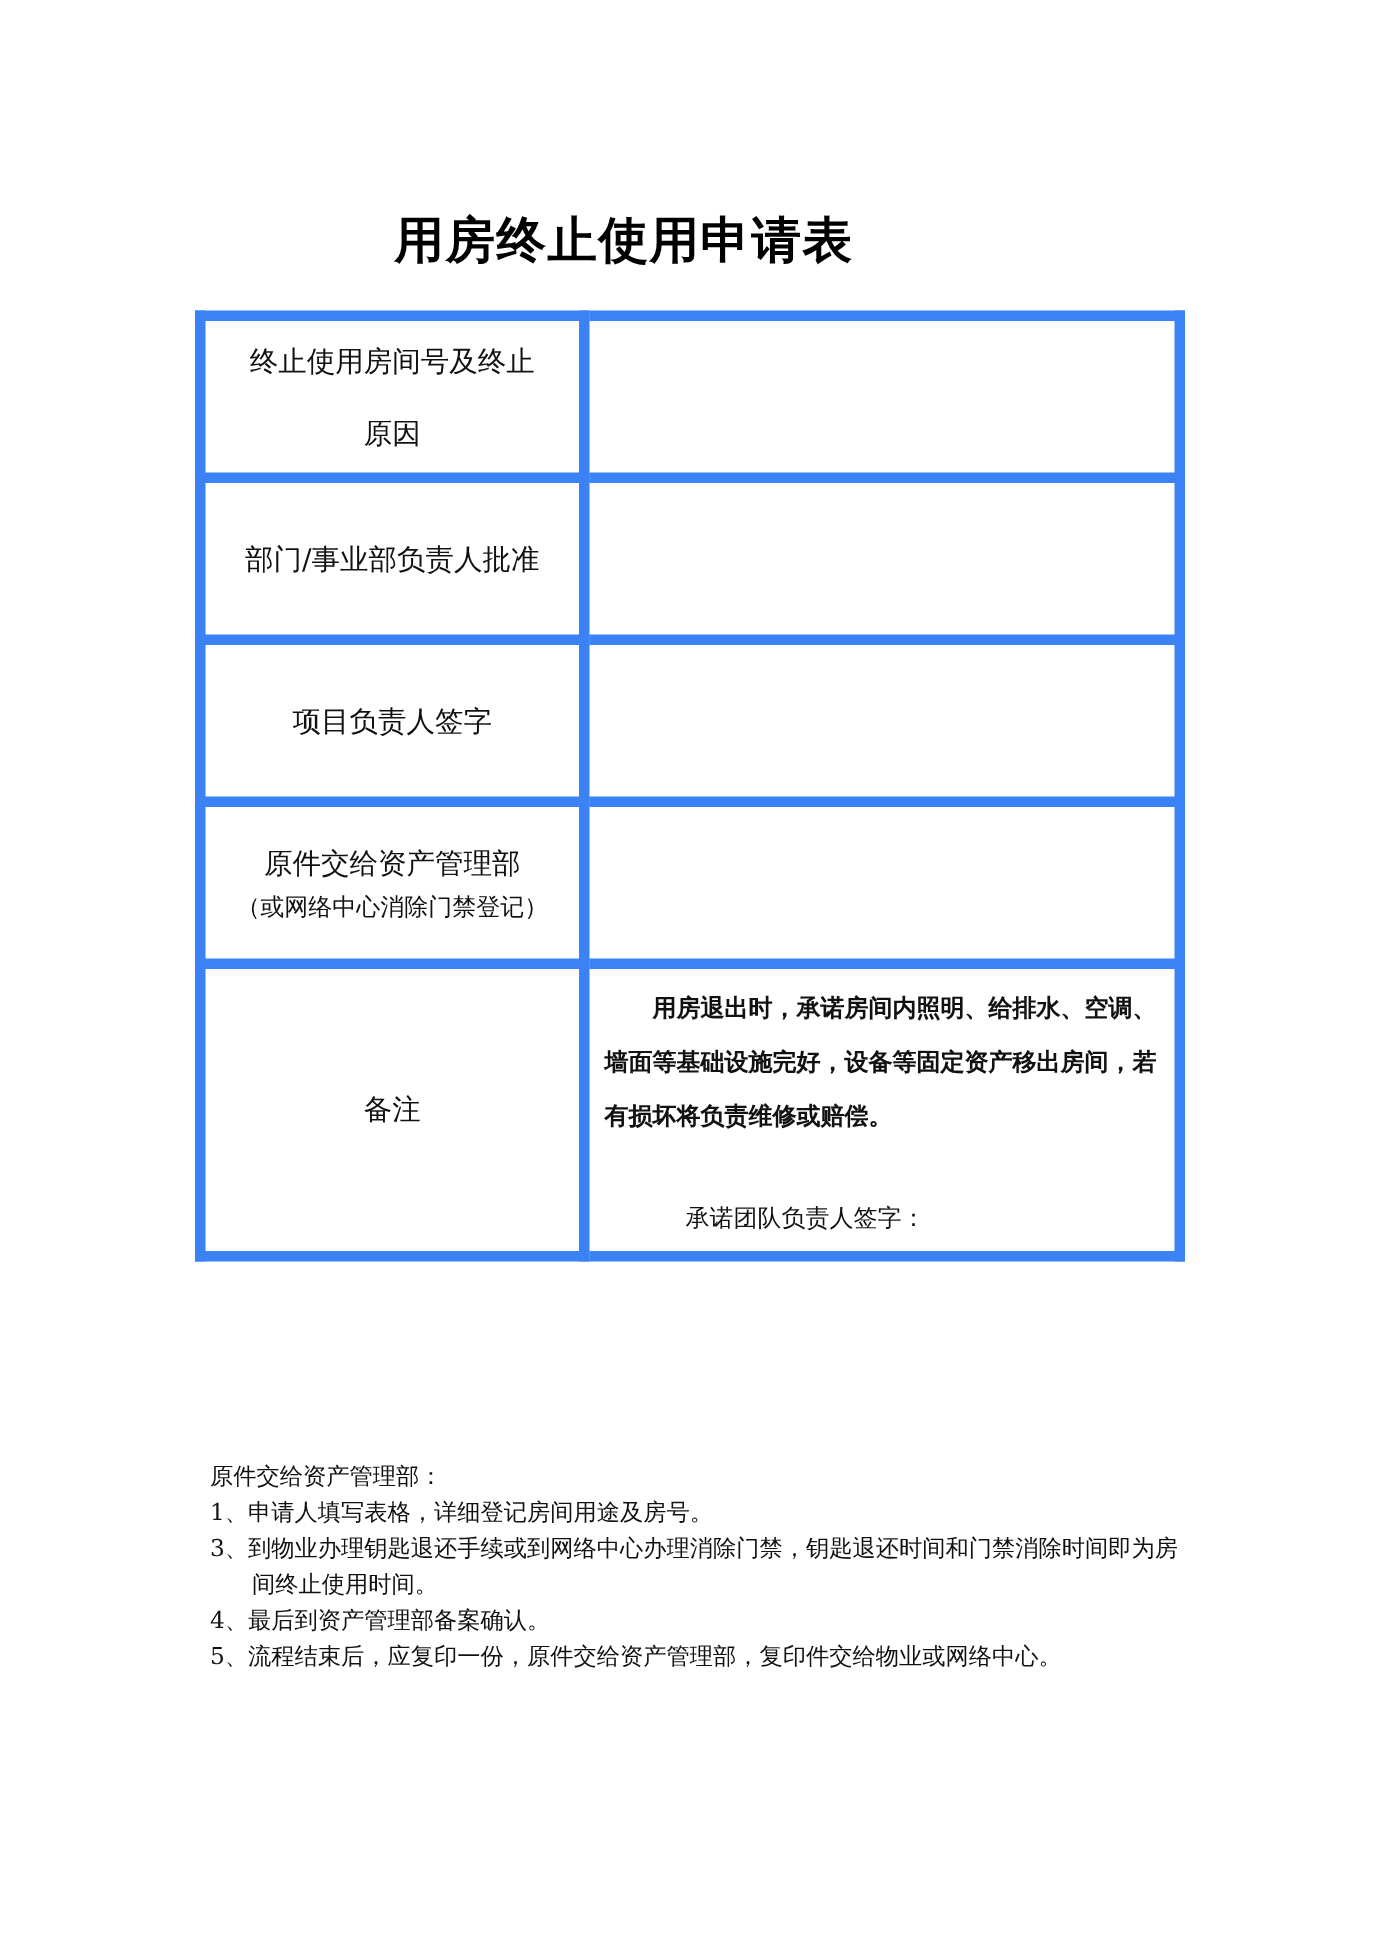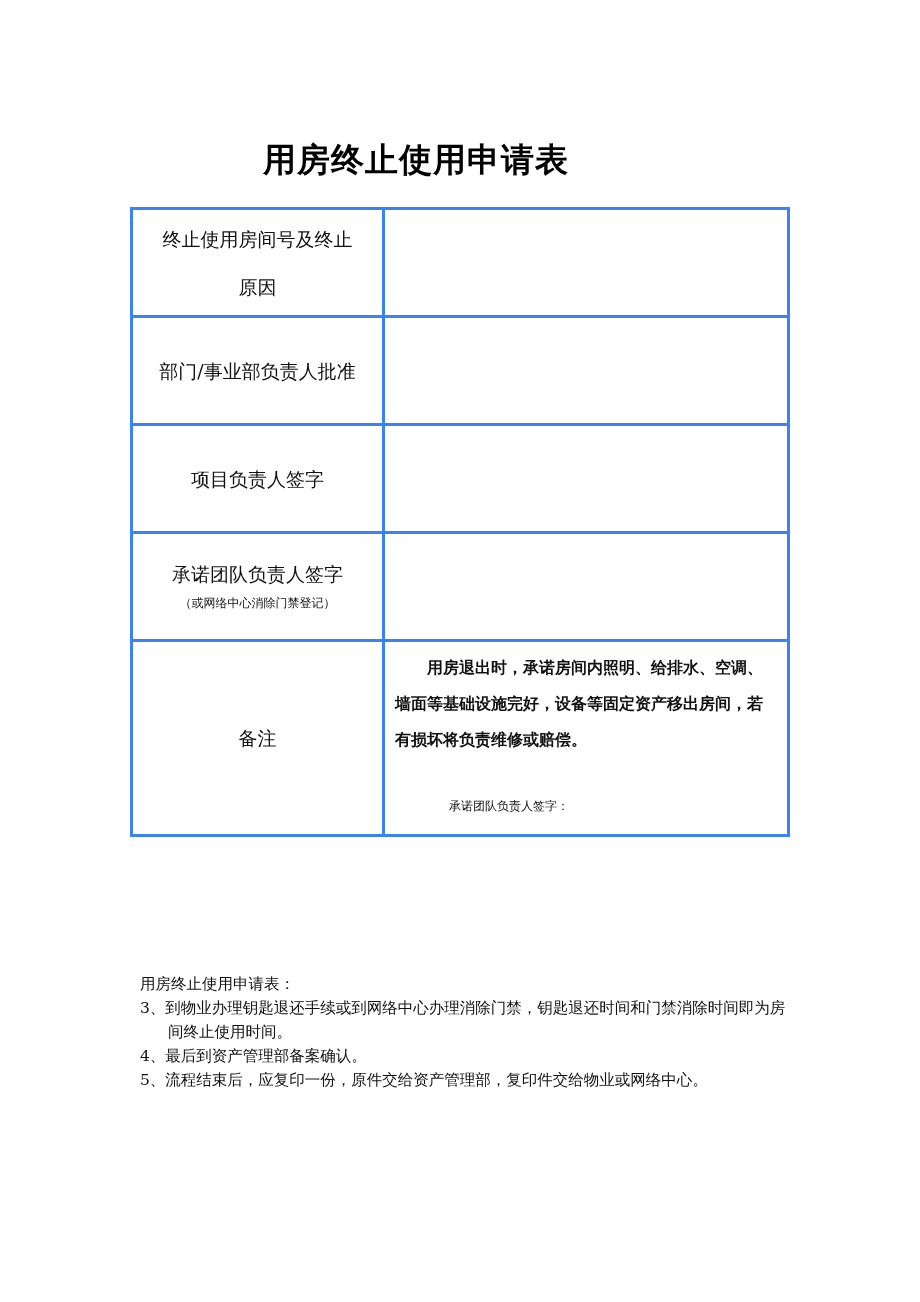--- a/index.html
+++ b/index.html
@@ -3,29 +3,29 @@
 <meta charset="utf-8">
 <style>
   html, body { margin:0; padding:0; background:#ffffff; }
   body { width:920px; height:1302px; position:relative; overflow:hidden;
          font-family:"DejaVu Serif","Liberation Serif",serif; color:#111; }
   .title { position:absolute; top:138px; left:0; width:832px; text-align:center;
            font-family:"DejaVu Sans","Liberation Sans",sans-serif;
            font-size:33px; font-weight:bold; letter-spacing:1px; color:#000; }
   table.form { position:absolute; left:130px; top:207px; width:660px;
                border-collapse:collapse; table-layout:fixed; }
-  table.form td { border:3px solid #3b82f6; padding:0; vertical-align:middle; }
+  table.form td { border:7px solid #3b82f6; padding:0; vertical-align:middle; }
   td.lab { width:249px; text-align:center; font-size:19px; line-height:46px; }
-  td.lab .sub { display:block; font-size:12px; line-height:26px; }
+  td.lab .sub { display:block; font-size:16px; line-height:26px; }
   td.lab .main2 { display:block; line-height:30px; }
   .note-cell { position:relative;margin-left:28px; }
   .note-bold { font-family:"DejaVu Sans","Liberation Sans",sans-serif;
                font-weight:bold; font-size:16px; line-height:36px;
                padding:8px 10px 0 10px; text-indent:2em; }
-  .sign { font-size:12px; padding:40px 0 6px 64px; }
+  .sign { font-size:16px; padding:40px 0 6px 64px; }
   .flow { position:absolute; left:140px; top:972px; width:660px;
           font-size:15.5px; line-height:24px; }
   .flow .item { padding-left:28px; text-indent:-28px; }
 </style>
 </head>
 <body>
 
 <div class="title">用房终止使用申请表</div>
 
 <table class="form">
@@ -40,33 +40,34 @@
   <tr style="height:108px">
     <td class="lab">部门/事业部负责人批准</td>
     <td></td>
   </tr>
   <tr style="height:108px">
     <td class="lab">项目负责人签字</td>
     <td></td>
   </tr>
   <tr style="height:108px">
     <td class="lab">
-      <span class="main2" style="line-height:32px">承诺团队负责人签字</span>
+      <span class="main2" style="line-height:32px">原件交给资产管理部</span>
       <span class="sub">（或网络中心消除门禁登记）</span>
     </td>
     <td></td>
   </tr>
   <tr style="height:195px">
     <td class="lab">备注</td>
     <td class="note-cell" style="vertical-align:top">
       <div class="note-bold">用房退出时，承诺房间内照明、给排水、空调、墙面等基础设施完好，设备等固定资产移出房间，若有损坏将负责维修或赔偿。</div>
       <div class="sign">承诺团队负责人签字：</div>
     </td>
   </tr>
 </tbody>
   </table>
 
 <div class="flow">
-  <div>用房终止使用申请表：</div>
+  <div>原件交给资产管理部：</div>
+  <div class="item">1、申请人填写表格，详细登记房间用途及房号。</div>
   <div class="item">3、到物业办理钥匙退还手续或到网络中心办理消除门禁，钥匙退还时间和门禁消除时间即为房间终止使用时间。</div>
   <div class="item">4、最后到资产管理部备案确认。</div>
   <div class="item">5、流程结束后，应复印一份，原件交给资产管理部，复印件交给物业或网络中心。</div>
 </div>
 
 </body></html>

